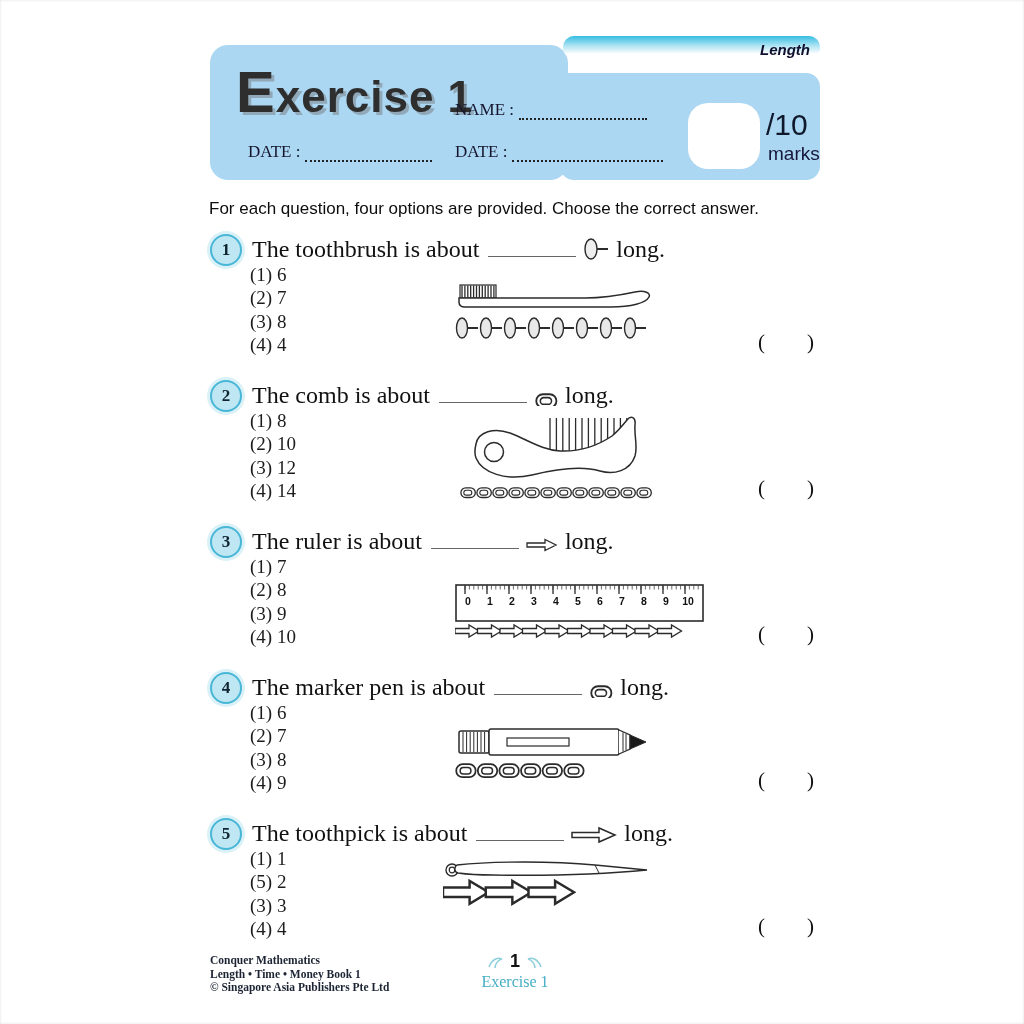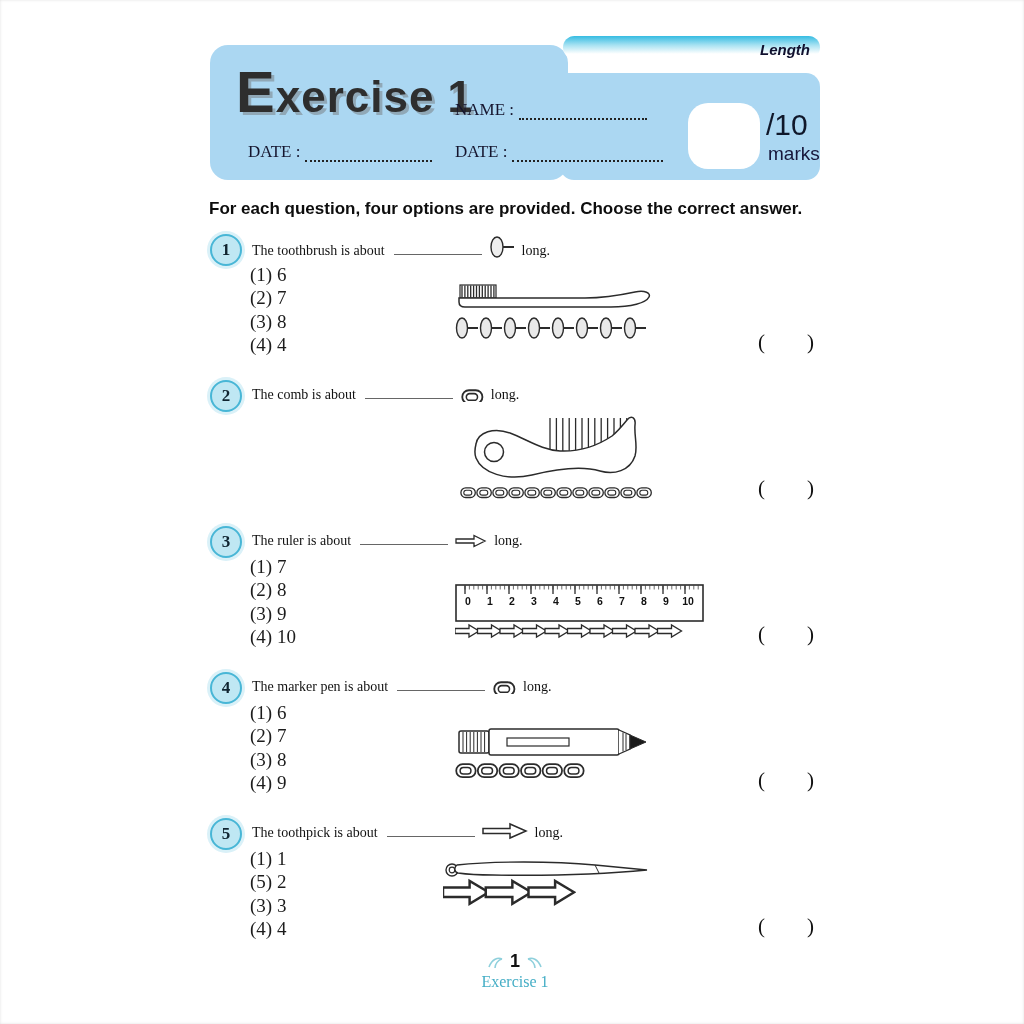--- a/index.html
+++ b/index.html
@@ -31,30 +31,30 @@
   #row-class{left:455px;top:142px;width:208px;}
   .scorebox{position:absolute;left:688px;top:103px;width:72px;height:66px;
             background:#fff;border-radius:20px;}
   .score-denom{position:absolute;left:766px;top:108px;font-family:Liberation Sans, sans-serif;
                font-size:30px;color:#0f172a;}
   .marks{position:absolute;left:768px;top:143px;font-family:"Liberation Sans",sans-serif;
          font-size:19px;color:#16163a;}
 
   
   .instruction{position:absolute;left:209px;top:199px;width:620px;
-               font-family:"Liberation Sans",sans-serif;font-weight:bold;
+               font-family:"Liberation Sans",sans-serif;font-weight:normal;
                font-size:17px;color:#0d0d0d;}
 
   
   .question{position:absolute;left:210px;width:618px;height:146px;}
   .q-badge{position:absolute;left:0;top:2px;width:28px;height:28px;border-radius:50%;
            background:#bfe7f3;border:2.5px solid #48b6d6;box-shadow:0 0 0 3px #daf1f8;
            display:flex;align-items:center;justify-content:center;
            font-weight:bold;font-size:17px;color:#102430;}
-  .q-prompt{position:absolute;left:42px;top:4px;font-size:14px;color:#111;
+  .q-prompt{position:absolute;left:42px;top:4px;font-size:24px;color:#111;
             white-space:nowrap;}
   .q-blank{display:inline-block;width:88px;border-bottom:1.6px solid #666;
            height:16px;margin:0 7px 0 9px;}
   .q-prompt svg{vertical-align:-3px;margin-right:7px;}
   .q-options{position:absolute;left:40px;top:31px;font-size:19px;line-height:23.3px;}
   .q-ill{position:absolute;}
   .q-bracket{position:absolute;left:548px;top:98px;font-size:21px;color:#111;}
   .q-bracket .gap{display:inline-block;width:42px;}
 
   
@@ -146,20 +146,26 @@
         <div class="q-bracket"><span>(</span><span class="gap"></span><span>)</span></div>
       </div>
       <div class="question" style="top: 378px;">
         <div class="q-badge">2</div>
         <div class="q-prompt"><span>The comb is about</span><span class="q-blank"></span><svg width="24" height="14" viewBox="0 0 24 14">
             <g transform="translate(1,1) scale(1.4)">
               <rect x="0.9" y="0.9" width="14.4" height="9.6" rx="4.8" fill="#fff" stroke="#2b2b2b" stroke-width="1.3"></rect>
               <rect x="3.8" y="3.3" width="8" height="4.8" rx="2.4" fill="none" stroke="#2b2b2b" stroke-width="1.1"></rect>
             </g>
           </svg><span>long.</span></div>
+        <div class="q-options">
+          <div>(1) 8</div>
+          <div>(2) 10</div>
+          <div>(3) 12</div>
+          <div>(4) 14</div>
+        </div>
         <svg width="200" height="70" viewBox="0 0 200 70" class="q-ill" style="left: 250px; top: 36px;">
           <line x1="90" y1="4" x2="90" y2="46" stroke="#2b2b2b" stroke-width="1.3"></line>
           <line x1="96.4" y1="4" x2="96.4" y2="46" stroke="#2b2b2b" stroke-width="1.3"></line>
           <line x1="102.8" y1="4" x2="102.8" y2="46" stroke="#2b2b2b" stroke-width="1.3"></line>
           <line x1="109.2" y1="4" x2="109.2" y2="46" stroke="#2b2b2b" stroke-width="1.3"></line>
           <line x1="115.6" y1="4" x2="115.6" y2="46" stroke="#2b2b2b" stroke-width="1.3"></line>
           <line x1="122" y1="4" x2="122" y2="46" stroke="#2b2b2b" stroke-width="1.3"></line>
           <line x1="128.4" y1="4" x2="128.4" y2="46" stroke="#2b2b2b" stroke-width="1.3"></line>
           <line x1="134.8" y1="4" x2="134.8" y2="46" stroke="#2b2b2b" stroke-width="1.3"></line>
           <line x1="141.2" y1="4" x2="141.2" y2="46" stroke="#2b2b2b" stroke-width="1.3"></line>
@@ -429,20 +435,25 @@
             <path d="M0,4.5 H14 V1 L24,7 L14,13 V9.5 H0 Z" fill="#fff" stroke="#2b2b2b" stroke-width="1.3"></path>
           </g>
           <g transform="translate(85.5,1) scale(1.9)">
             <path d="M0,4.5 H14 V1 L24,7 L14,13 V9.5 H0 Z" fill="#fff" stroke="#2b2b2b" stroke-width="1.3"></path>
           </g>
         </svg>
         <div class="q-bracket"><span>(</span><span class="gap"></span><span>)</span></div>
       </div>
     </div>
 
+  <div class="imprint">
+    <div>Conquer Mathematics</div>
+    <div>Length • Time • Money Book 1</div>
+    <div>© Singapore Asia Publishers Pte Ltd</div>
+  </div>
   <div class="pagectr">
     <div class="pagenum-row">
       <svg width="17" height="15" viewBox="0 0 17 15">
         <path d="M2,13 C5,5 11,3 15,5 M15,5 C11,6 8,10 8,14" stroke="#8fd0dc" stroke-width="1.6" fill="none"></path>
       </svg>
       <span class="pagenum">1</span>
       <svg width="17" height="15" viewBox="0 0 17 15" style="transform:scaleX(-1)">
         <path d="M2,13 C5,5 11,3 15,5 M15,5 C11,6 8,10 8,14" stroke="#8fd0dc" stroke-width="1.6" fill="none"></path>
       </svg>
     </div>

